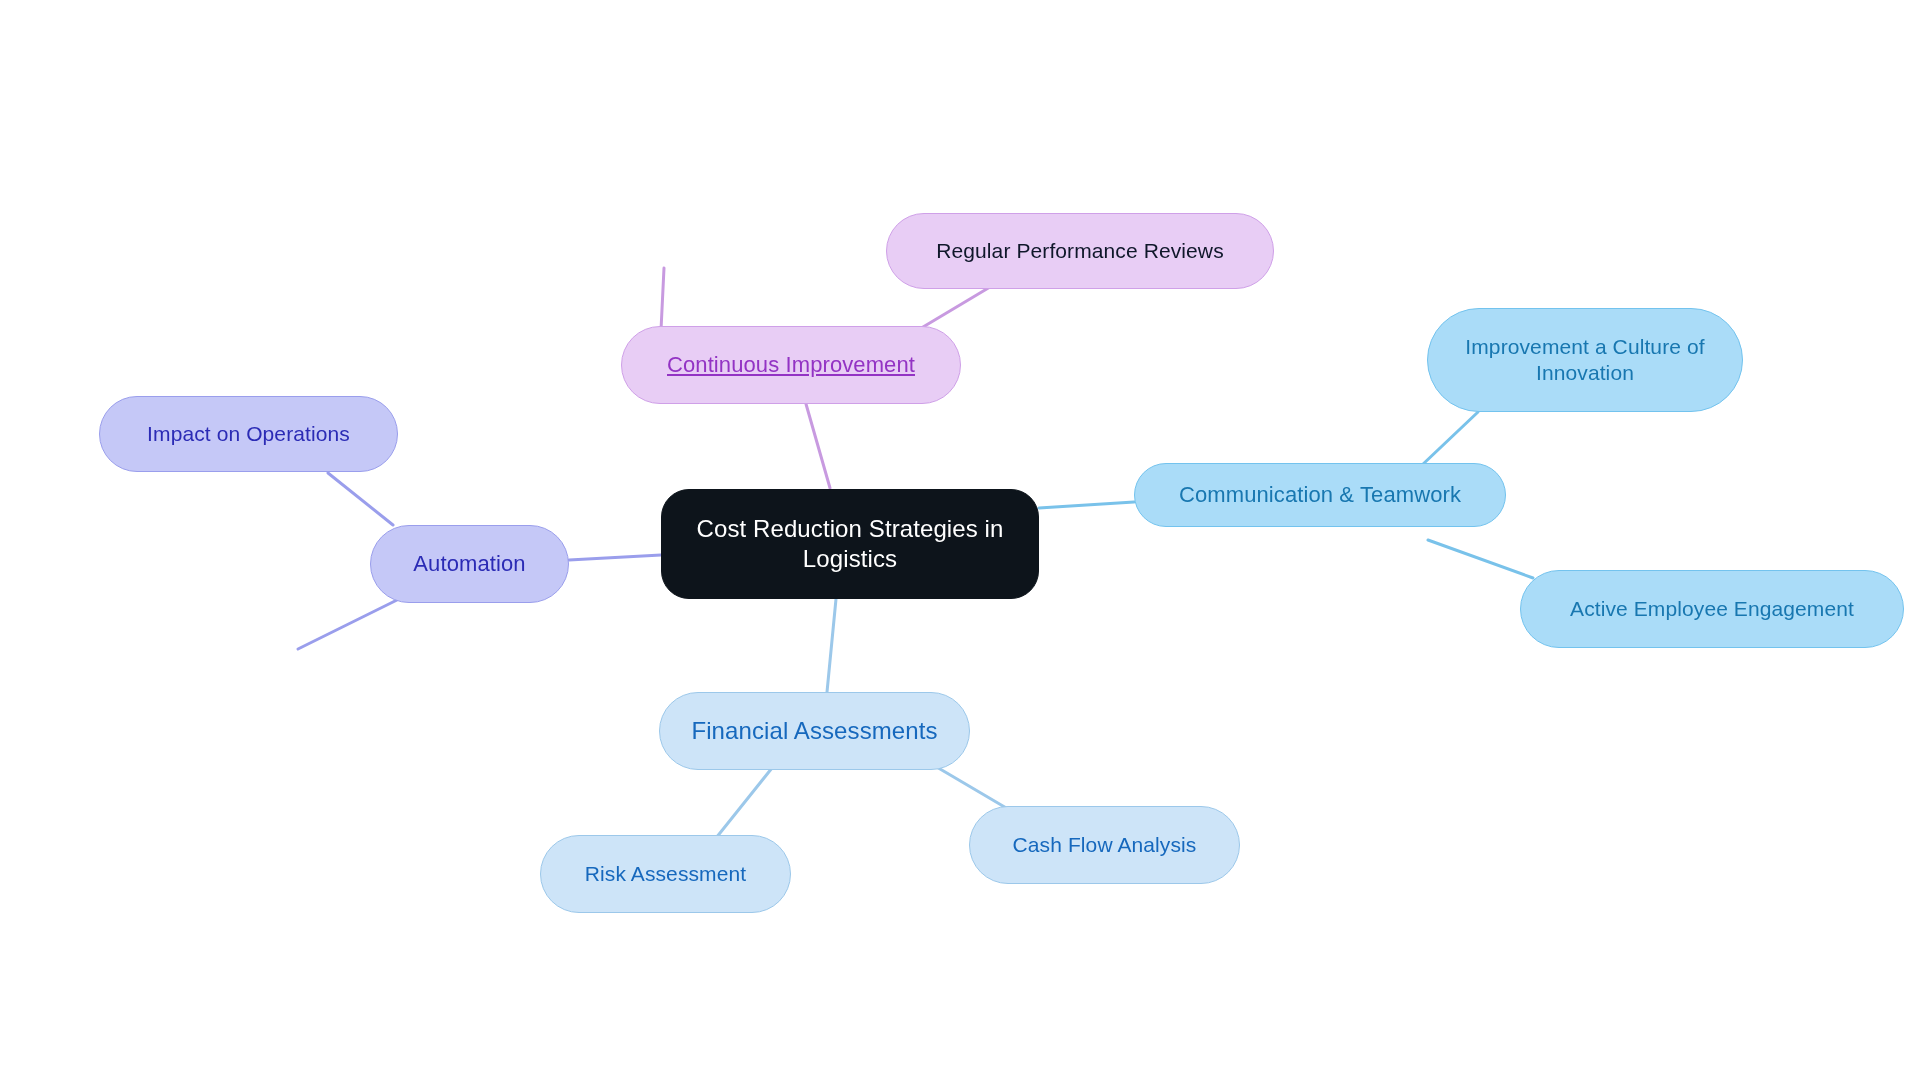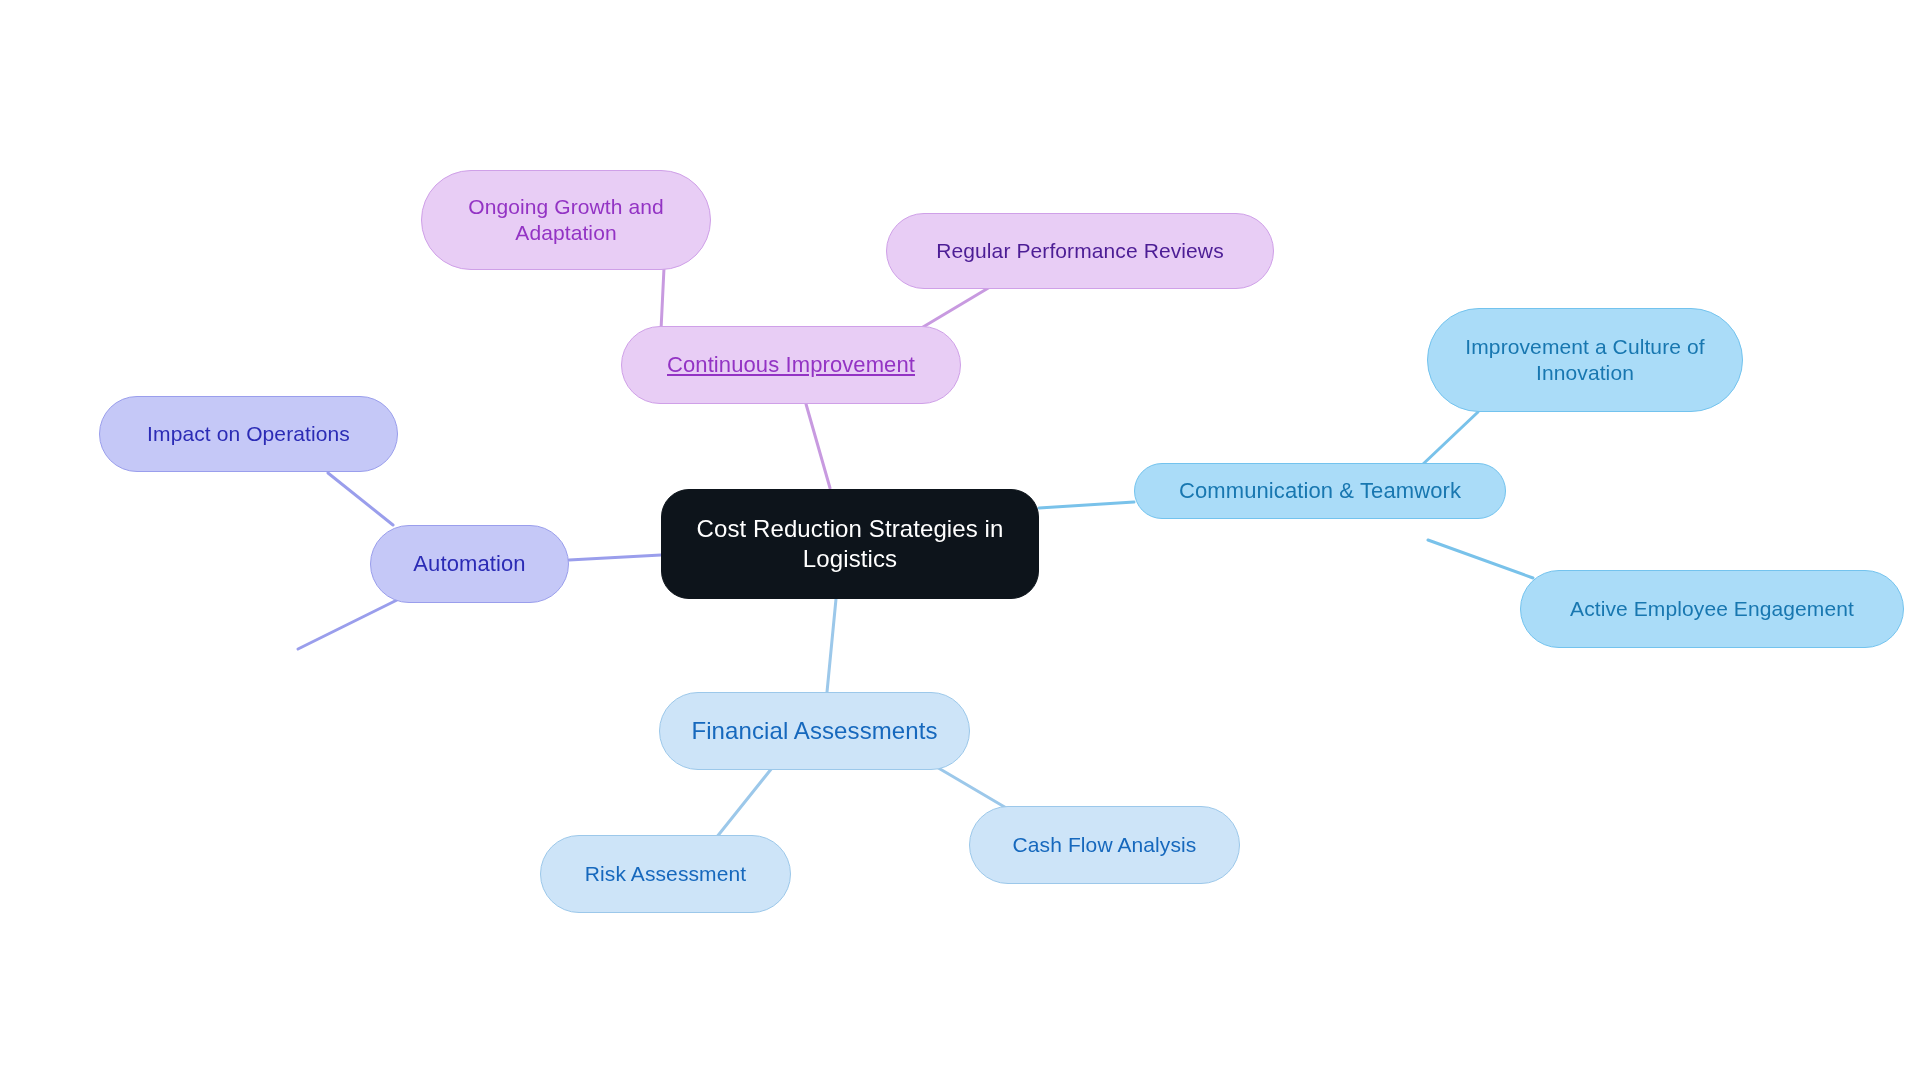--- a/index.html
+++ b/index.html
@@ -67,29 +67,26 @@
     </svg>
 
   <div class="node root" style="left: 661px; top: 489px; width: 378px; height: 110px; background: rgb(13, 20, 27); color: rgb(255, 255, 255); border-color: rgb(13, 20, 27); font-size: 24px; padding: 0px 18px;">
     <span>Cost Reduction Strategies in Logistics</span>
   </div>
 
   <div class="node" style="left: 621px; top: 326px; width: 340px; height: 78px; background: rgb(232, 205, 245); color: rgb(147, 51, 196); border-color: rgb(207, 160, 232); font-size: 22px; padding: 0px 18px; text-decoration: underline;">
     <span>Continuous Improvement</span>
   </div>
 
-  <div class="node" style="left: 421px; top: 170px; width: 290px; height: 100px; background: rgb(232, 205, 245); color: rgb(147, 51, 196); border-color: rgb(207, 160, 232); font-size: 21px; padding: 0px 18px;">
-    <span>Ongoing Growth and Adaptation</span>
-  </div>
 
-  <div class="node" style="left: 886px; top: 213px; width: 388px; height: 76px; background: rgb(232, 205, 245); color: #4c1d95; border-color: rgb(207, 160, 232); font-size: 21px; padding: 0px 18px;">
+  <div class="node" style="left: 886px; top: 213px; width: 388px; height: 76px; background: rgb(232, 205, 245); color: #0f172a; border-color: rgb(207, 160, 232); font-size: 21px; padding: 0px 18px;">
     <span>Regular Performance Reviews</span>
   </div>
 
-  <div class="node" style="left: 1134px; top: 463px; width: 372px; height: 56px; background: rgb(170, 220, 248); color: rgb(24, 119, 176); border-color: rgb(115, 195, 238); font-size: 22px; padding: 0px 18px;">
+  <div class="node" style="left: 1134px; top: 463px; width: 372px; height: 64px; background: rgb(170, 220, 248); color: rgb(24, 119, 176); border-color: rgb(115, 195, 238); font-size: 22px; padding: 0px 18px;">
     <span>Communication &amp; Teamwork</span>
   </div>
 
   <div class="node" style="left: 1427px; top: 308px; width: 316px; height: 104px; background: rgb(170, 220, 248); color: rgb(24, 119, 176); border-color: rgb(115, 195, 238); font-size: 21px; padding: 0px 18px;">
     <span>Improvement a Culture of Innovation</span>
   </div>
 
   <div class="node" style="left: 1520px; top: 570px; width: 384px; height: 78px; background: rgb(170, 220, 248); color: rgb(24, 119, 176); border-color: rgb(115, 195, 238); font-size: 21px; padding: 12px 18px;">
     <span>Active Employee Engagement</span>
   </div>

